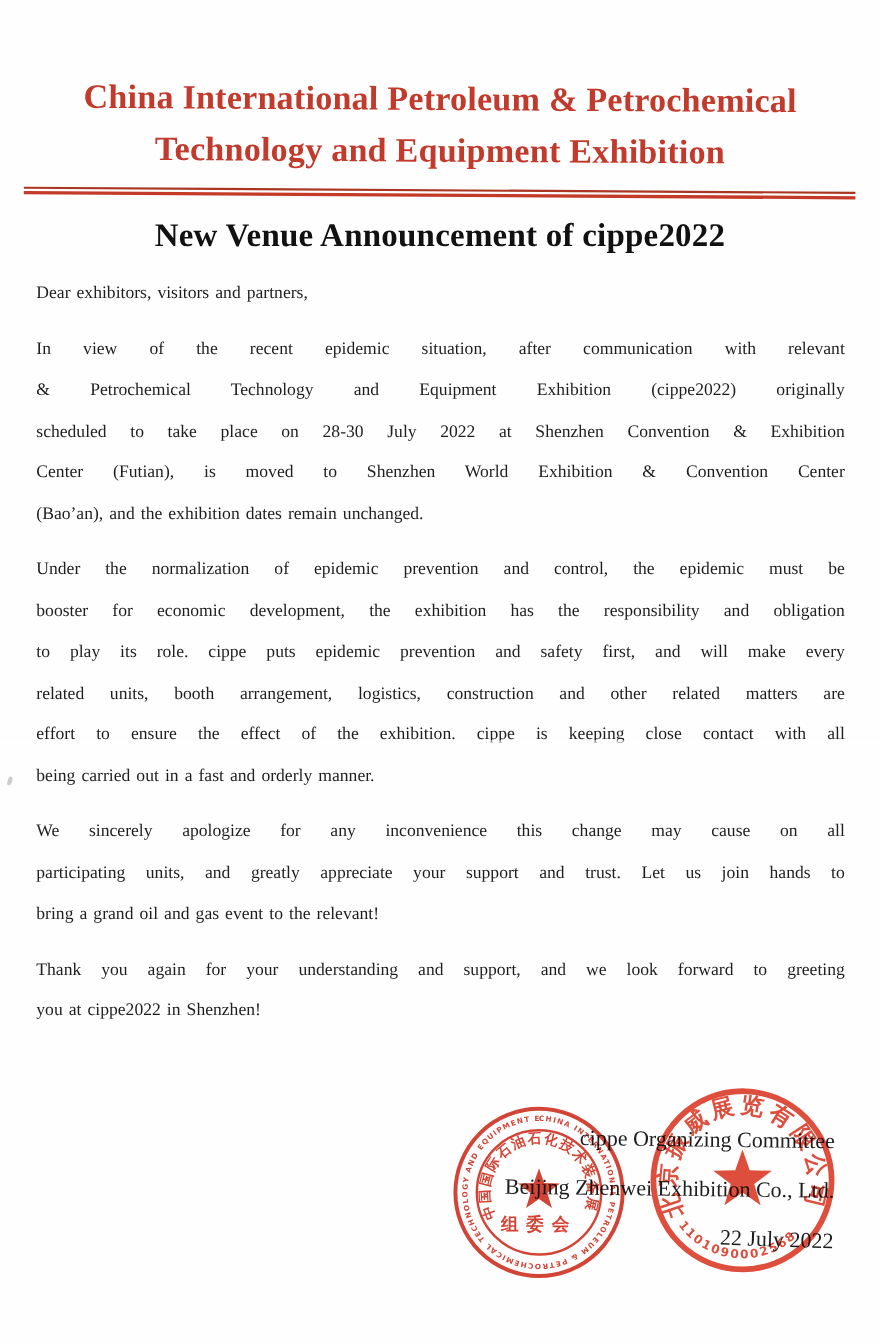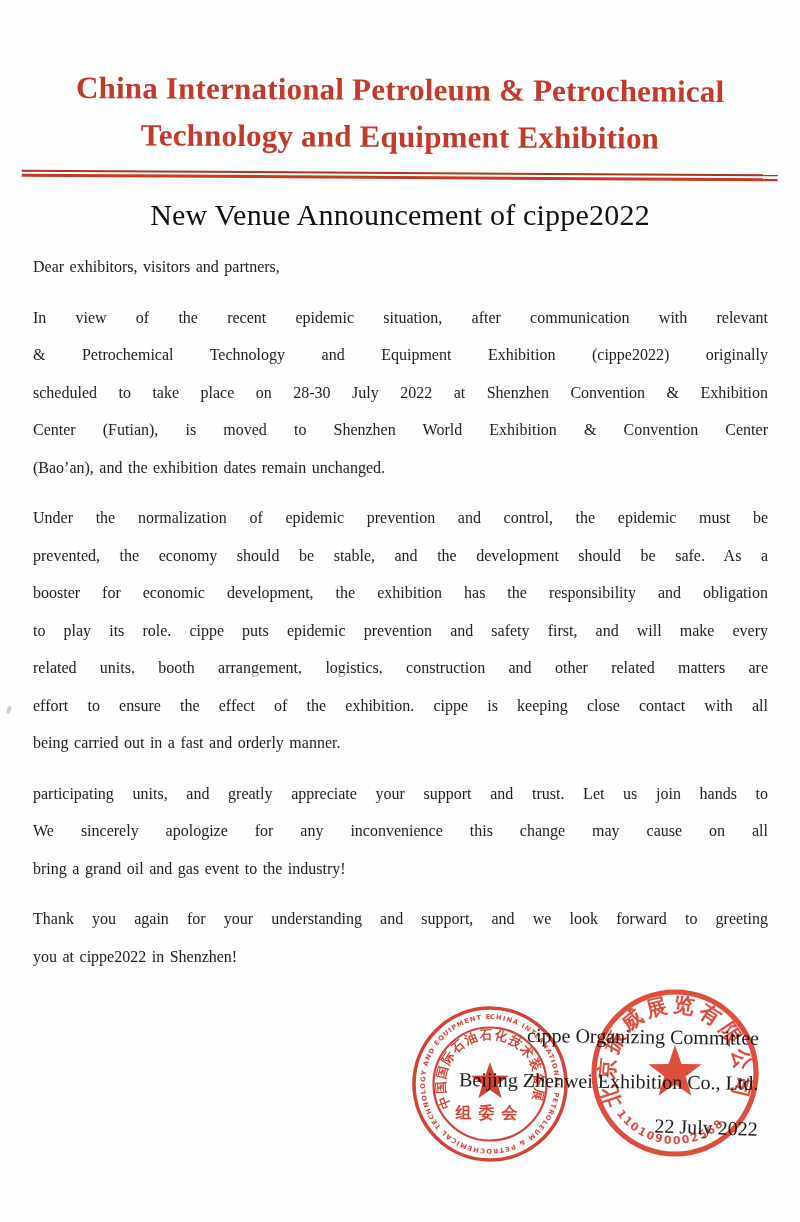--- a/index.html
+++ b/index.html
@@ -22,21 +22,21 @@
     color:#c23a2c;
     letter-spacing:0.2px;
   }
   .red-divider{position:relative;margin:12px auto 0 auto;width:756px;height:8px;}
   .red-divider .thin{position:absolute;top:0;left:0;right:0;height:2px;background:#a93522;}
   .red-divider .thick{position:absolute;top:4px;left:0;right:0;height:3px;background:#c43a28;}
   
   .heading{
     position:absolute;top:198px;left:0;width:800px;
     text-align:center;
-    font-size:30px;font-weight:normal;color:#111111;
+    font-size:30px;font-weight:bold;color:#111111;
     letter-spacing:0.2px;
   }
   
   .body-text{
     position:absolute;top:248px;left:33px;width:735px;
     font-size:16px;line-height:37.5px;
   }
   .paragraph{margin:0 0 13px 0;}
   .line{
     text-align:justify;
@@ -93,31 +93,30 @@
       </div>
       <div class="paragraph">
         <div class="line">In view of the recent epidemic situation, after communication with relevant</div>
         <div class="line">&amp; Petrochemical Technology and Equipment Exhibition (cippe2022) originally</div>
         <div class="line">scheduled to take place on 28-30 July 2022 at Shenzhen Convention &amp; Exhibition</div>
         <div class="line">Center (Futian), is moved to Shenzhen World Exhibition &amp; Convention Center</div>
         <div class="line last">(Bao’an), and the exhibition dates remain unchanged.</div>
       </div>
       <div class="paragraph">
         <div class="line">Under the normalization of epidemic prevention and control, the epidemic must be</div>
-        <div class="line">prevented, the economy should be stable, and the development should be safe. As a</div>
         <div class="line">booster for economic development, the exhibition has the responsibility and obligation</div>
         <div class="line">to play its role. cippe puts epidemic prevention and safety first, and will make every</div>
         <div class="line">related units, booth arrangement, logistics, construction and other related matters are</div>
         <div class="line">effort to ensure the effect of the exhibition. cippe is keeping close contact with all</div>
         <div class="line last">being carried out in a fast and orderly manner.</div>
       </div>
       <div class="paragraph">
+        <div class="line">We sincerely apologize for any inconvenience this change may cause on all</div>
         <div class="line">participating units, and greatly appreciate your support and trust. Let us join hands to</div>
-        <div class="line">We sincerely apologize for any inconvenience this change may cause on all</div>
-        <div class="line last">bring a grand oil and gas event to the industry!</div>
+        <div class="line last">bring a grand oil and gas event to the relevant!</div>
       </div>
       <div class="paragraph">
         <div class="line">Thank you again for your understanding and support, and we look forward to greeting</div>
         <div class="line last">you at cippe2022 in Shenzhen!</div>
       </div>
     </div>
 
   <div class="scan-streak"></div>
   <div class="scan-speck"></div>
 

